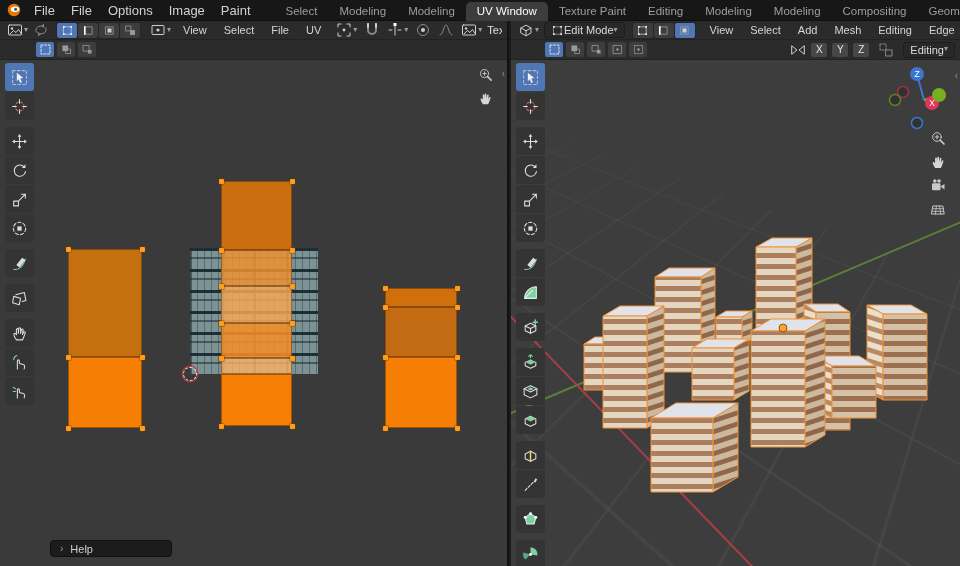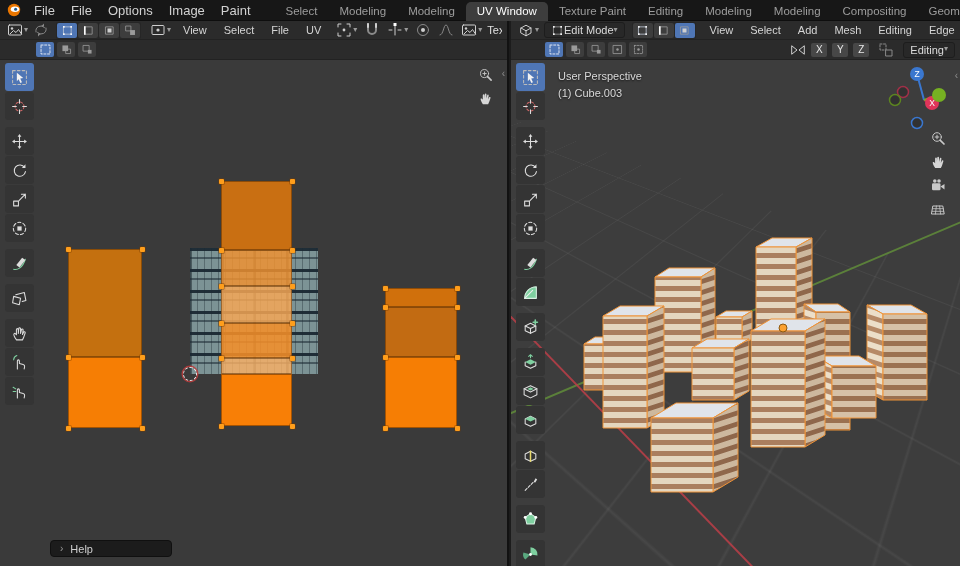--- a/index.html
+++ b/index.html
@@ -527,24 +527,20 @@
             </svg>
           </span>
         </span>
         <span class="ddbtn">
           <span>Editing</span>
           <span class="caret">▾</span>
         </span>
       </div>
     <div class="canvas vp-canvas" id="vpCanvas">
       <div class="floor"></div>
-      <div class="overlaytext">
-        <div>User Perspective</div>
-        <div>(1) Cube.003</div>
-      </div>
       <div class="toolcol" id="vpTools">
           <div class="tool active">
             <span style="display: inline-flex; align-items: center;">
               <svg width="17" height="17" viewBox="0 0 16 16" fill="none" stroke-linecap="round" stroke-linejoin="round">
                 <rect x="1.5" y="1.5" width="13" height="13" stroke="#bbb" stroke-dasharray="2.5 2"></rect>
                 <path d="M5.5 3.5l6 5-2.8.5 1.6 3.4-1.5.7-1.6-3.5-1.7 2z" fill="#f2f2f2"></path>
               </svg>
             </span>
           </div>
           <div class="tool">

